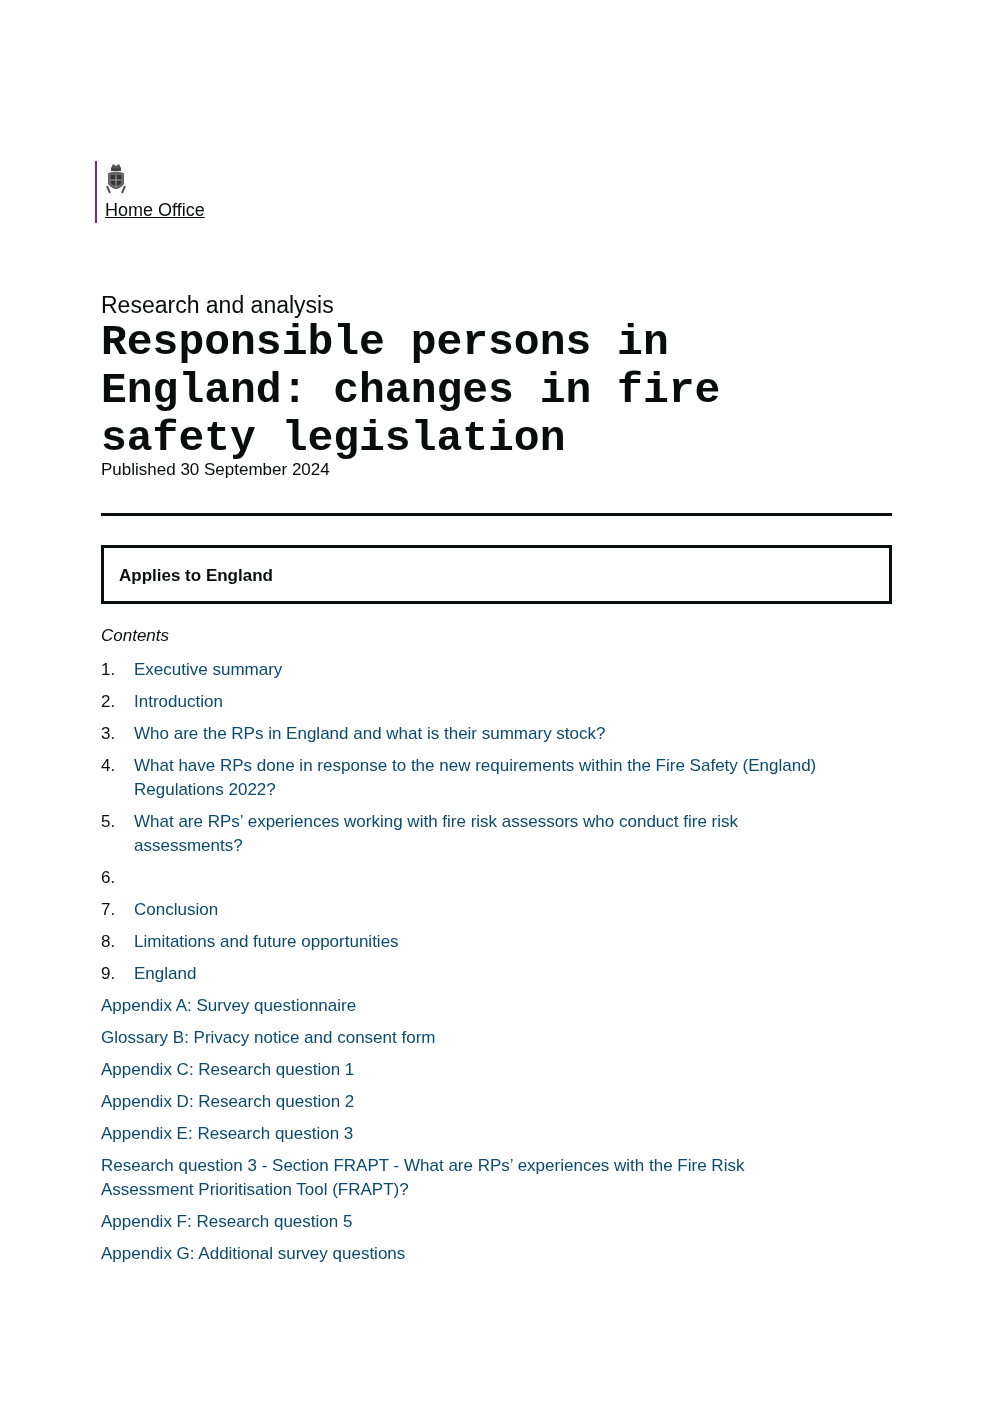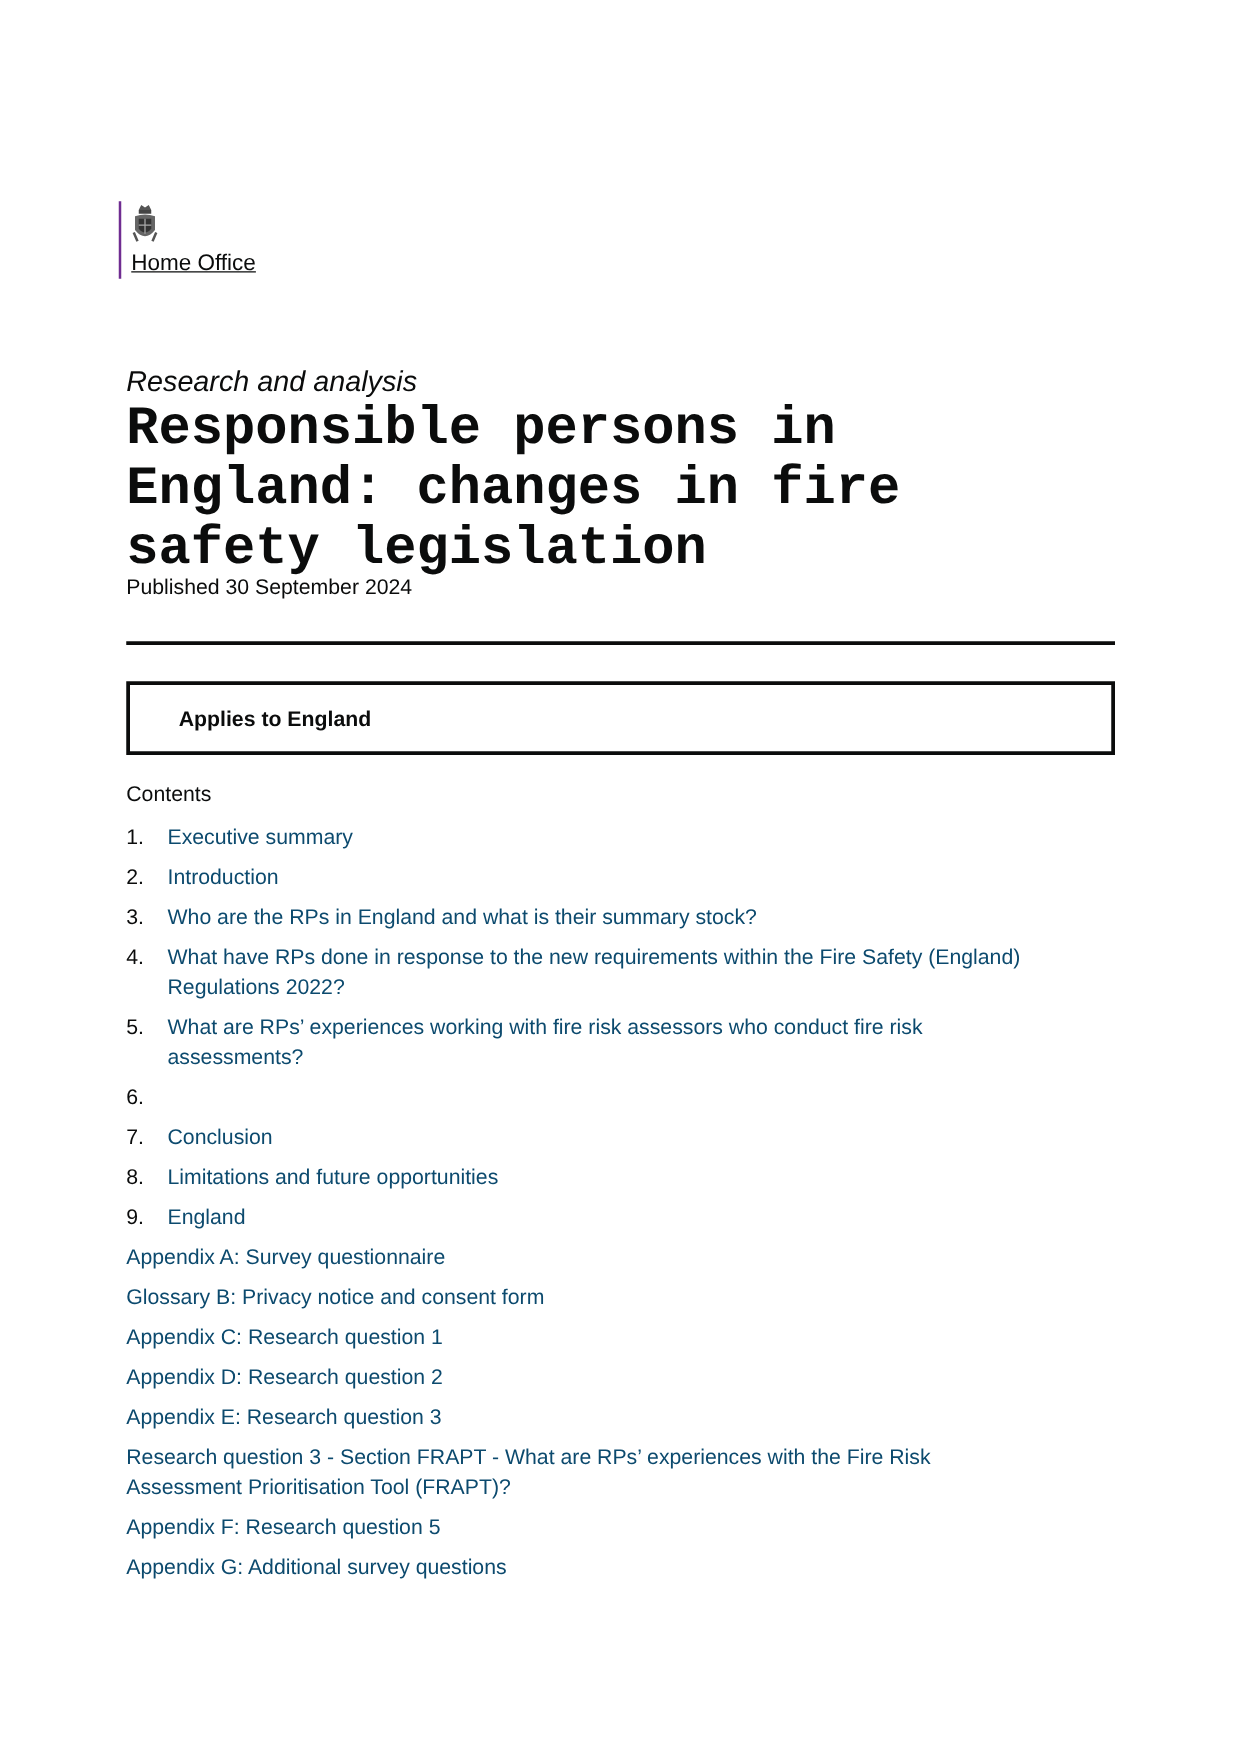--- a/index.html
+++ b/index.html
@@ -1,26 +1,26 @@
 <!DOCTYPE html>
 <html><head>
 <meta charset="utf-8">
 <style>
   html, body { margin: 0; padding: 0; background: #ffffff; }
   body { width: 993px; height: 1403px; position: relative; font-family: "Liberation Sans", sans-serif; color: #0b0c0c; }
   .org { position: absolute; left: 95px; top: 161px; border-left: 2px solid #6f2c91; padding-left: 8px; height: 62px; }
   .crest { width: 22px; height: 34px; display: block; margin-top: 1px; }
   .org-link { display: block; font-size: 18px; color: #0b0c0c; text-decoration: underline; margin-top: 4px; }
-  .kicker { position: absolute; left: 101px; top: 292px; font-size: 23px; font-style: italic; }
+  .kicker { position: absolute; left: 101px; top: 292px; font-size: 23px; }
   .title { position: absolute; left: 101px; top: 319px; margin: 0; font-size: 43px; font-weight: bold; line-height: 48px; width: 780px; font-family: Liberation Mono, monospace; }
   .published { position: absolute; left: 101px; top: 460px; font-size: 17px; }
   .rule { position: absolute; left: 101px; top: 513px; width: 791px; height: 3px; background: #0b0c0c; }
   .applies { position: absolute; left: 101px; top: 545px; width: 785px; height: 53px; border: 3px solid #0b0c0c; box-sizing: content-box; }
-  .applies span { position: absolute; left: 15px; top: 18px; font-size: 17px; font-weight: bold; margin-left: 24px; }
-  .contents-label { position: absolute; left: 101px; top: 626px; font-size: 17px; }
+  .applies span { position: absolute; left: 15px; top: 18px; font-size: 17px; font-weight: bold; }
+  .contents-label { position: absolute; left: 101px; top: 626px; font-size: 17px; font-style: italic; }
   .toc { position: absolute; left: 101px; top: 658px; width: 720px; margin: 0; padding: 0; list-style: none; font-size: 17px; line-height: 24px; }
   .toc li { margin-bottom: 8px; display: flex; }
   .toc .num { width: 33px; flex: 0 0 33px; }
   .toc a { color: #0c4a6e; text-decoration: none; }
 </style>
 </head>
 <body>
 
 <div class="org">
   <svg class="crest" viewBox="0 0 22 34">

